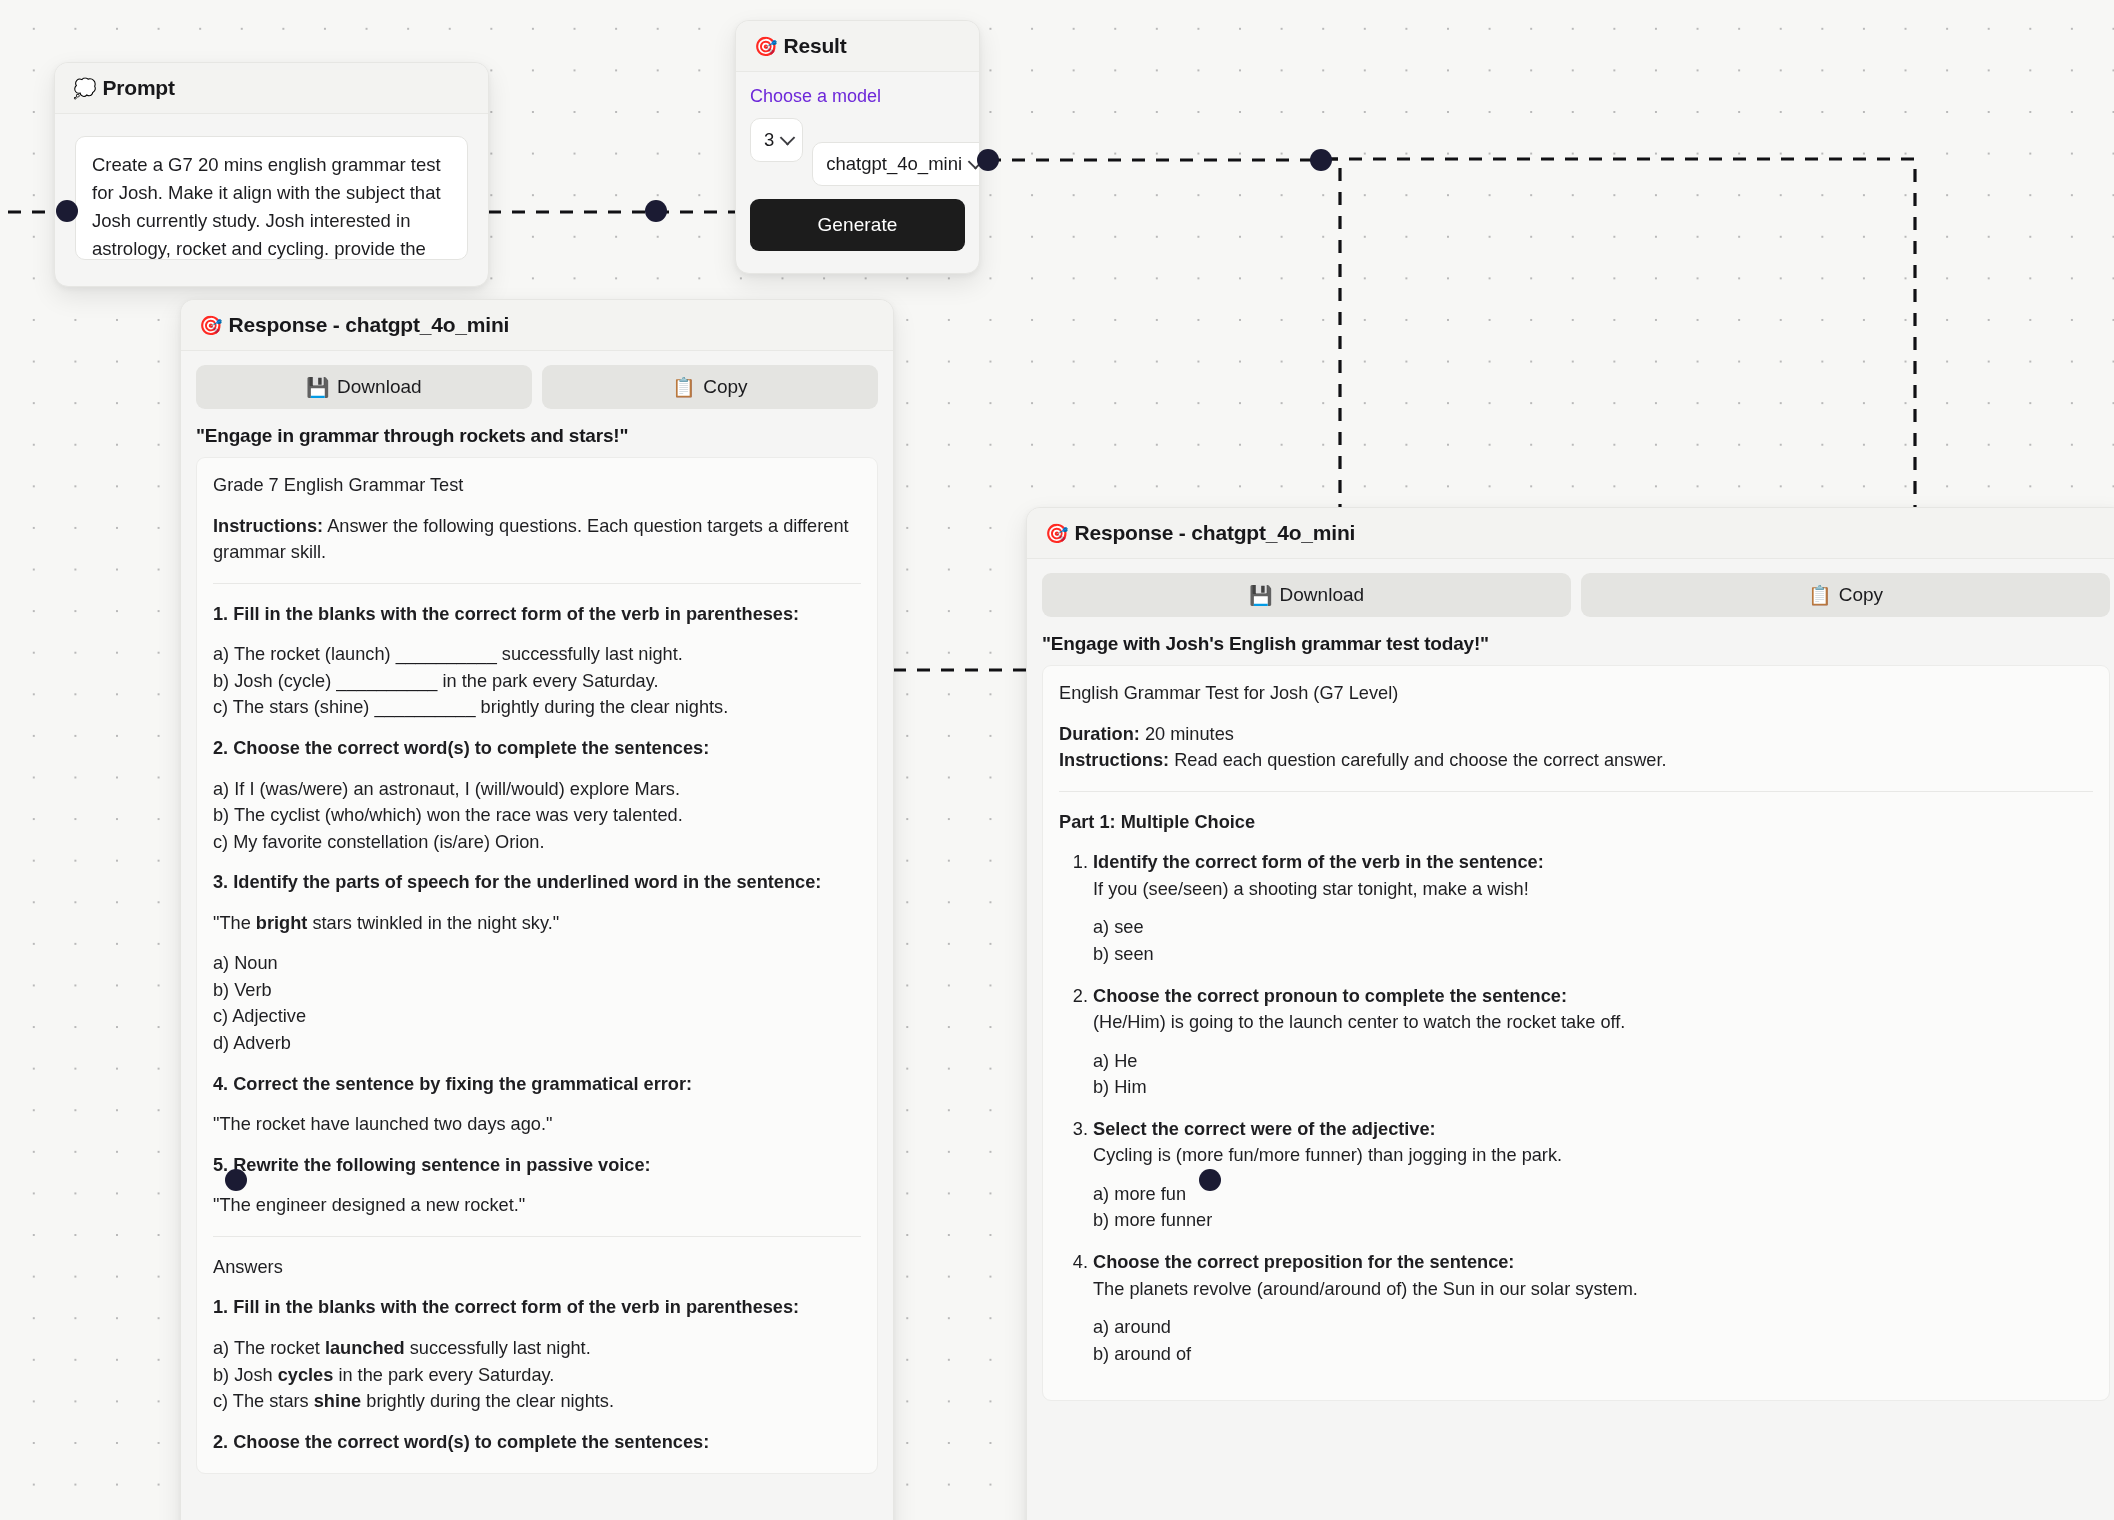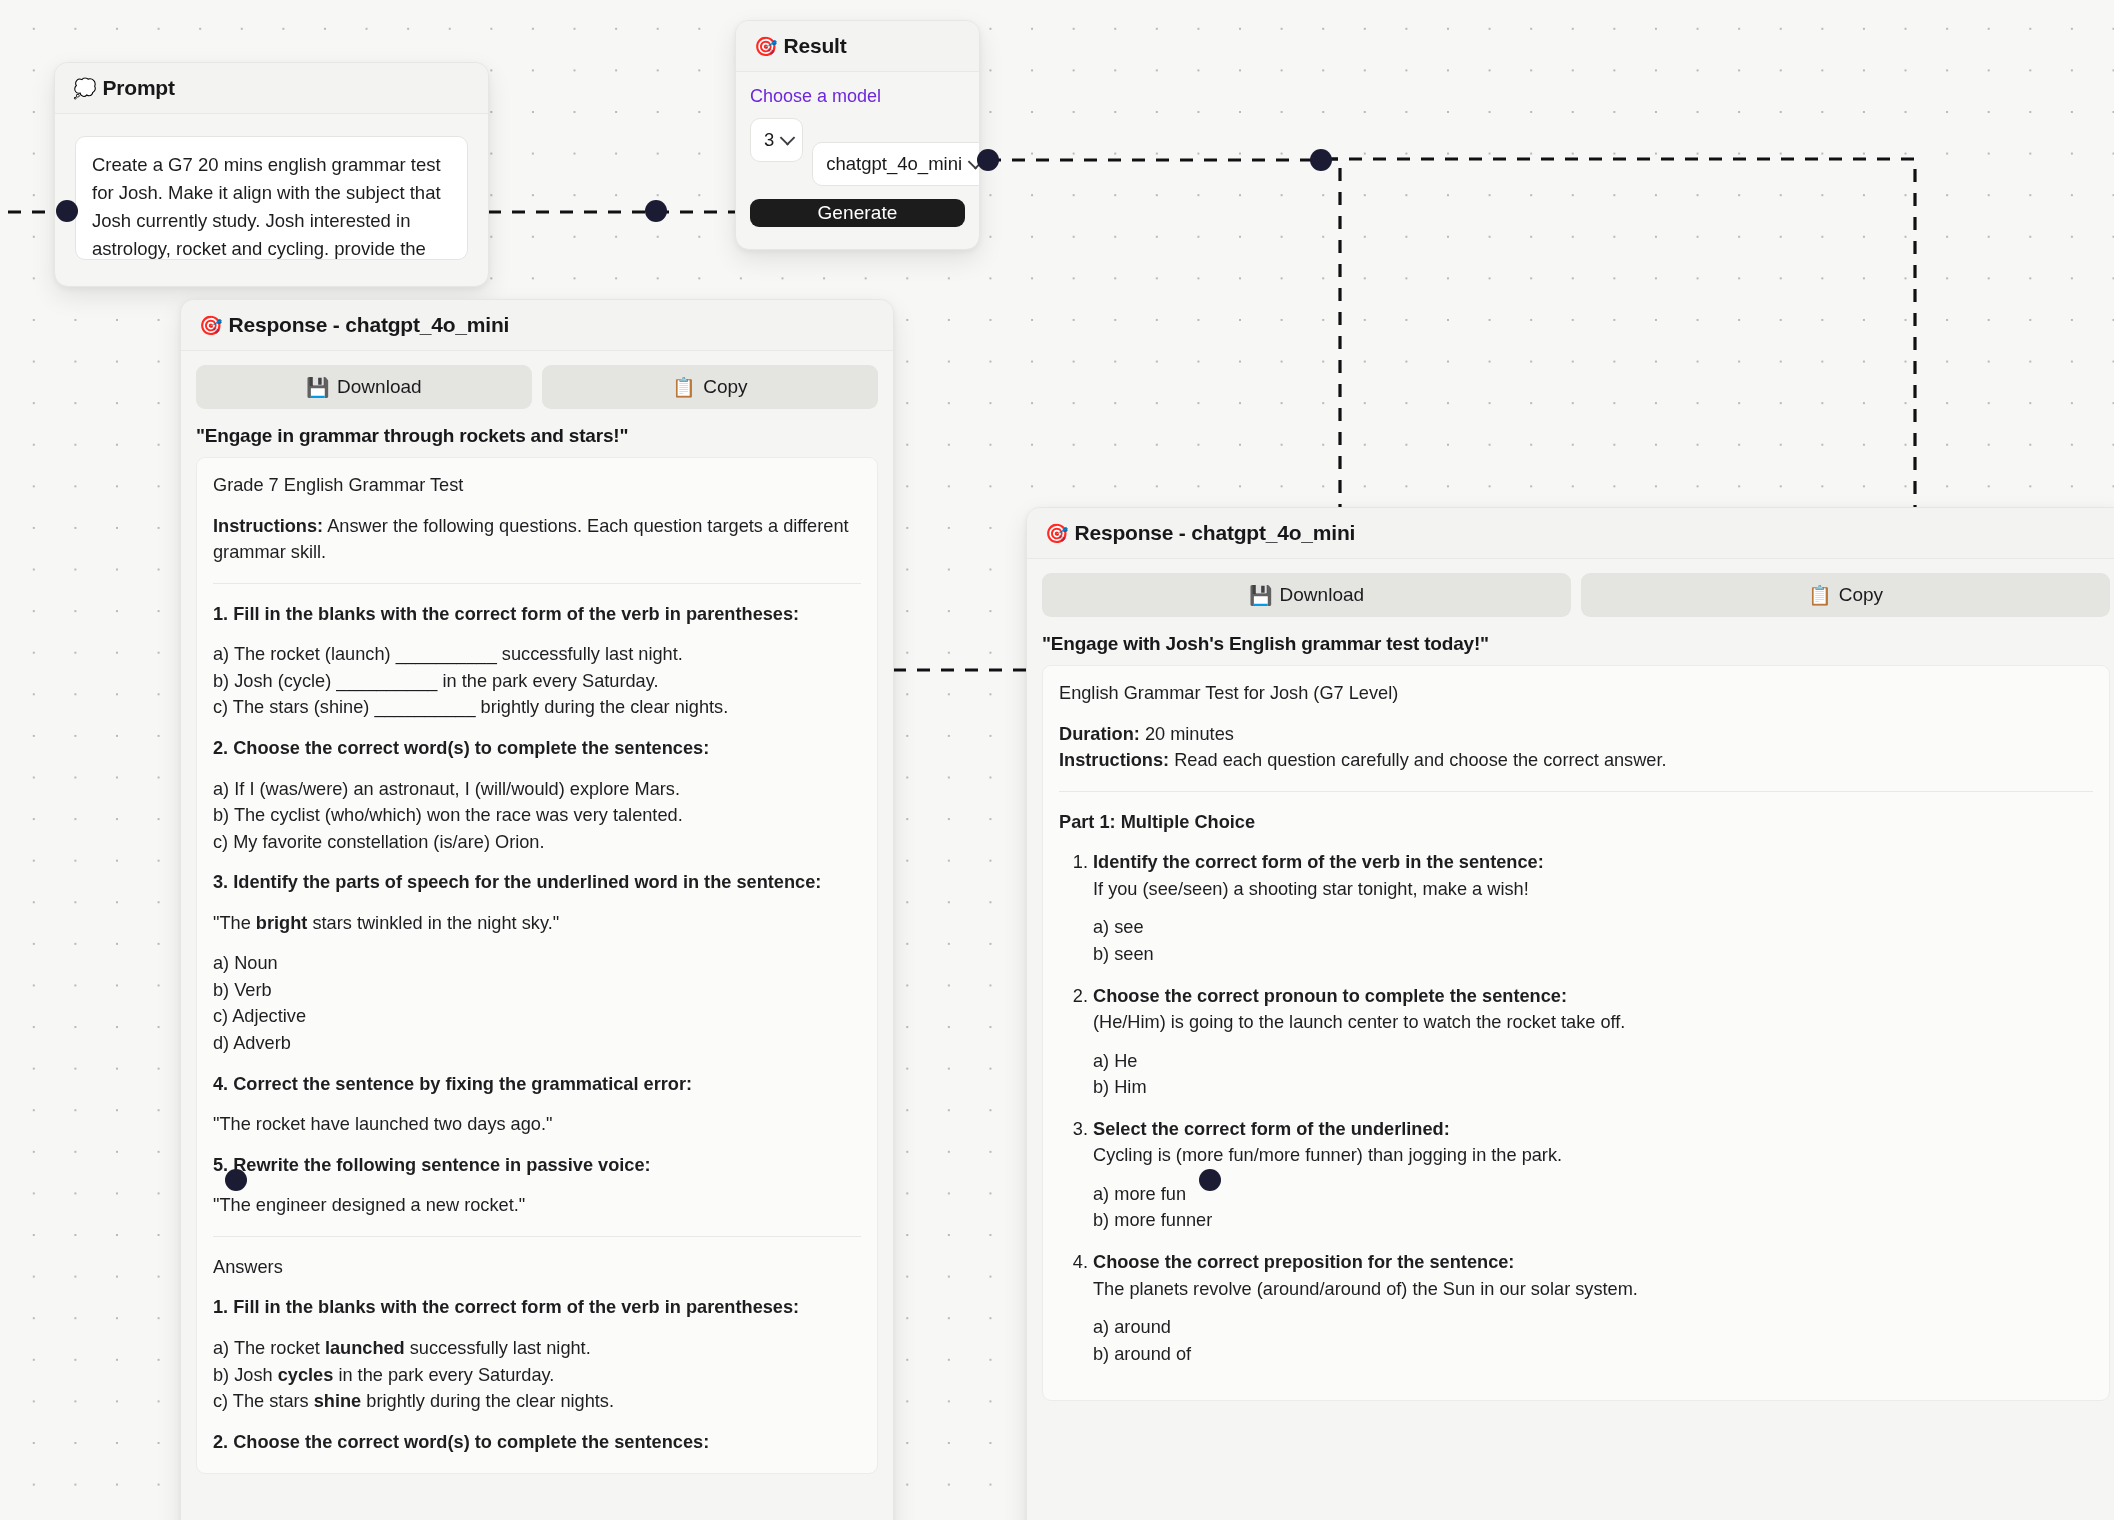--- a/index.html
+++ b/index.html
@@ -69,21 +69,21 @@
     white-space: nowrap;
   }
   .select.count { width: 58px; justify-content: flex-start; }
   .select.model { flex: 1; margin-top: 24px; }
   .select .chev {
     position: absolute; right: 9px; top: 50%; width: 11px; height: 11px;
     border-right: 2.1px solid #3c3c41; border-bottom: 2.1px solid #3c3c41;
     transform: translateY(-70%) rotate(45deg);
   }
   .btn-generate {
-    margin-top: 13px; width: 100%; height: 28px;
+    margin-top: 13px; width: 100%; height: 52px;
     background: #1c1c1c; color: #fff; border: none; border-radius: 9px;
     font-family: "Liberation Sans", sans-serif;
     font-size: 19px; cursor: pointer; letter-spacing: .1px;
   }
 
   
   .response-node .node-body { padding: 14px 15px 18px; }
   .resp-actions { display: flex; gap: 10px; }
   .resp-btn {
     flex: 1; height: 44px; background: #e4e4e1; border: none; border-radius: 9px;
@@ -254,21 +254,21 @@
           <span class="opts">a) see
 b) seen</span>
         </li>
         <li>
           <span class="q">Choose the correct pronoun to complete the sentence:</span>
           <span class="s">(He/Him) is going to the launch center to watch the rocket take off.</span>
           <span class="opts">a) He
 b) Him</span>
         </li>
         <li>
-          <span class="q">Select the correct form of the underlined:</span>
+          <span class="q">Select the correct were of the adjective:</span>
           <span class="s">Cycling is (more fun/more funner) than jogging in the park.</span>
           <span class="opts">a) more fun
 b) more funner</span>
         </li>
         <li>
           <span class="q">Choose the correct preposition for the sentence:</span>
           <span class="s">The planets revolve (around/around of) the Sun in our solar system.</span>
           <span class="opts">a) around
 b) around of</span>
         </li>

